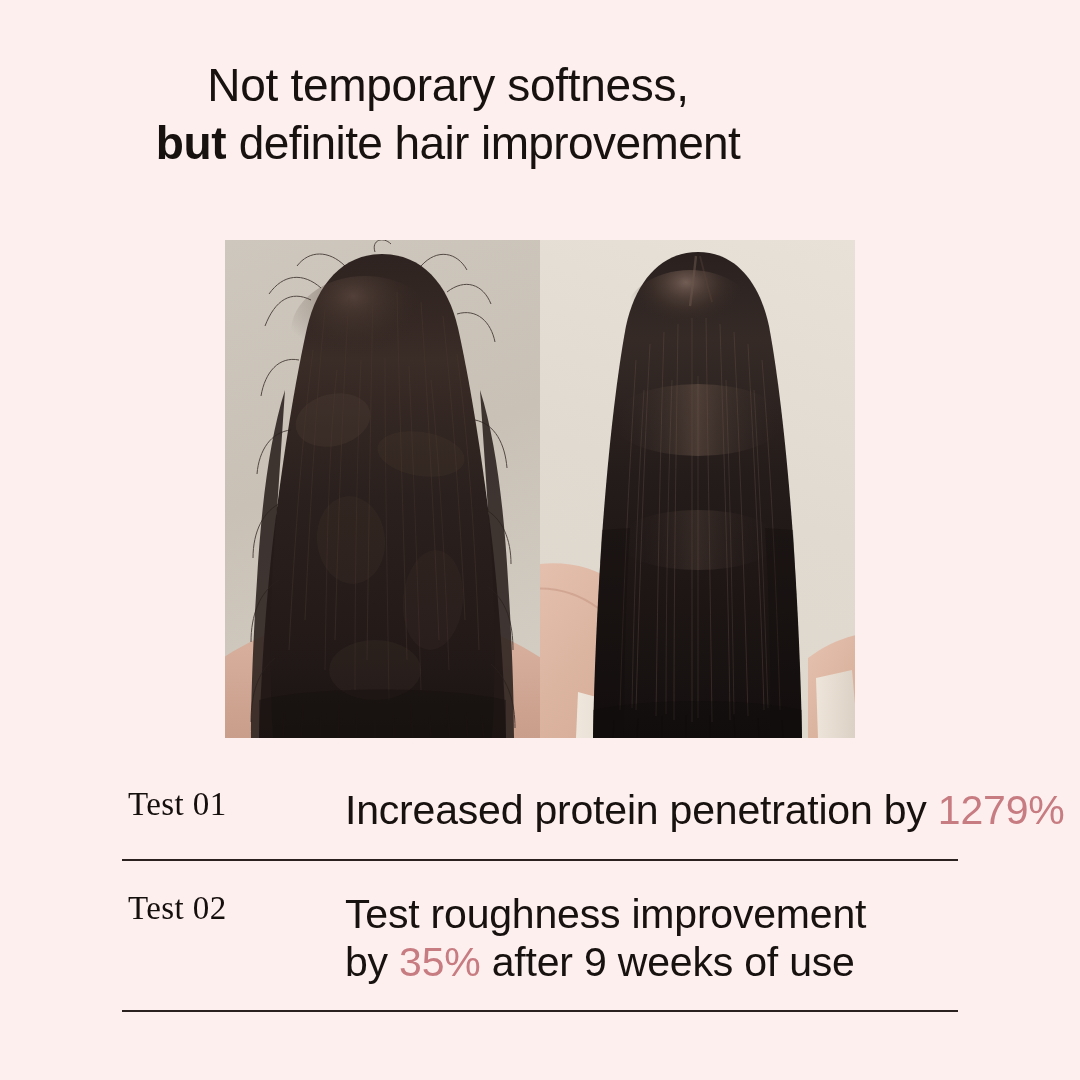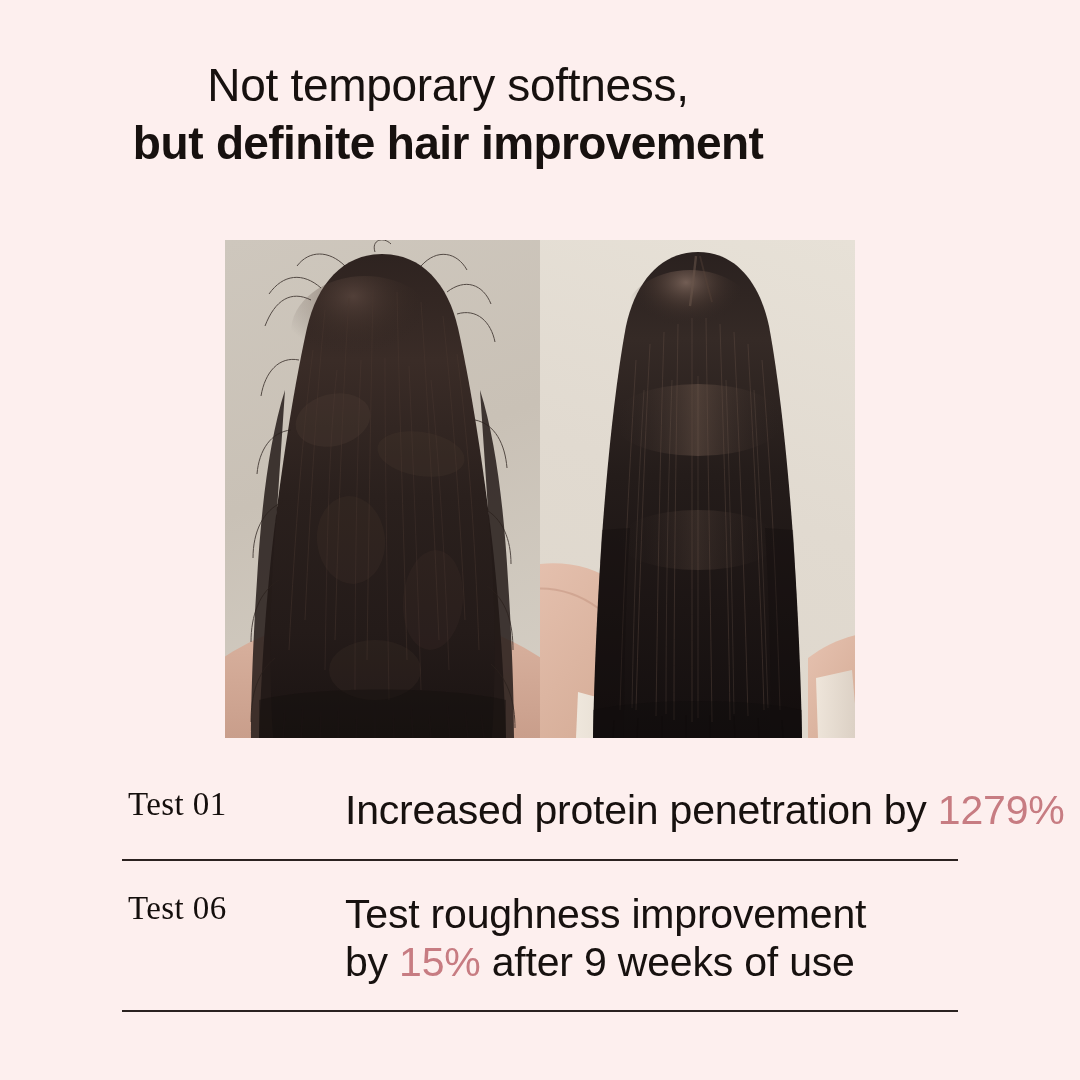--- a/index.html
+++ b/index.html
@@ -28,21 +28,21 @@
     white-space:nowrap;
   }
   .headline .line2 {
     display:block;
     font-size:46px;
     line-height:58px;
     white-space:nowrap;
     letter-spacing:-0.3px;
   }
   .headline .line2 .lead { font-weight:700; }
-  .headline .line2 .strong { font-weight:700; letter-spacing:-0.6px;text-align:right; }
+  .headline .line2 .strong { font-weight:400; letter-spacing:-0.6px;text-align:right; }
 
   
   .photo-pair {
     position:absolute;
     left:225px; top:240px;
     width:630px; height:498px;
     display:flex;
     overflow:hidden;
   }
   .photo {
@@ -324,18 +324,18 @@
 <div class="results">
 
   <div class="test-row" id="row1">
     <span class="test-label">Test 01</span>
     <span class="test-desc"><span>Increased protein penetration by </span><span class="hl">1279%</span></span>
   </div>
 
   <div class="divider" id="divider1"></div>
 
   <div class="test-row" id="row2">
-    <span class="test-label">Test 06</span>
-    <span class="test-desc"><span>Test roughness improvement</span><br><span>by </span><span class="hl">15%</span><span> after 9 weeks of use</span></span>
+    <span class="test-label">Test 02</span>
+    <span class="test-desc"><span>Test roughness improvement</span><br><span>by </span><span class="hl">35%</span><span> after 9 weeks of use</span></span>
   </div>
 
   <div class="divider" id="divider2"></div>
 </div>
 
 </body></html>

